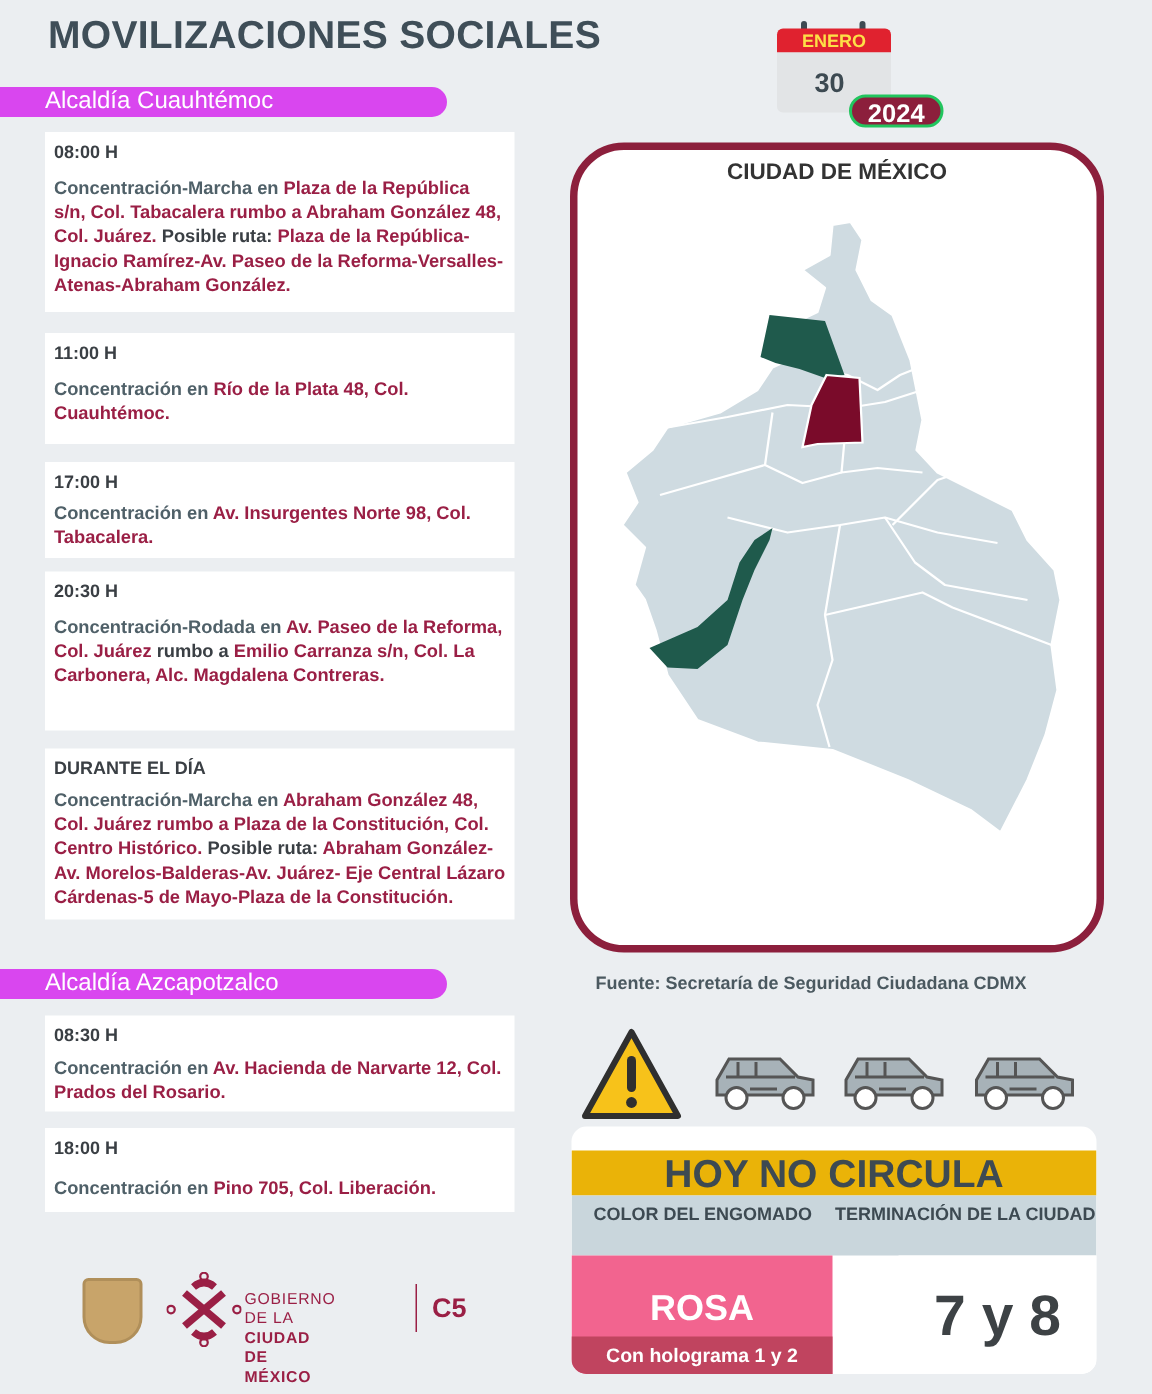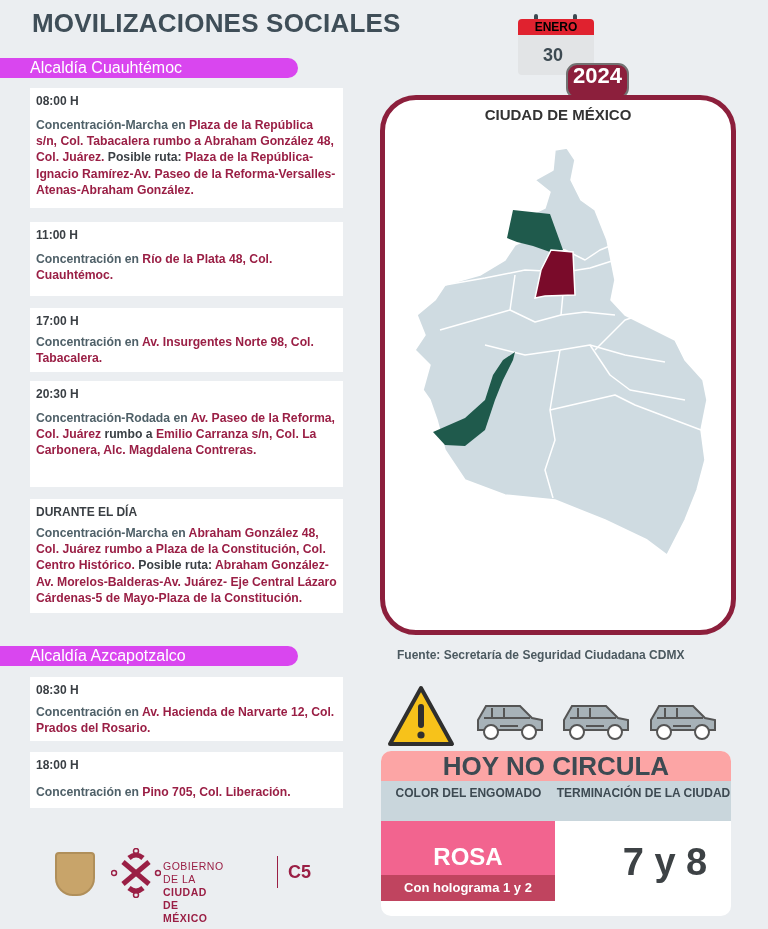--- a/index.html
+++ b/index.html
@@ -8,34 +8,34 @@
   .alc-bar { position: absolute; left: 0; height: 20px; width: 298px; background: #d946ef; border-radius: 0 11px 11px 0; color: #fff; font-size: 16px; padding-left: 30px; line-height: 20px; }
   .card { position: absolute; left: 30px; width: 313px; background: #fff; padding: 6px 6px 0 6px; }
   .card .time { font-size: 12px; font-weight: bold; color: #3a3f44; margin-bottom: 9px; }
   .card .desc { font-size: 12.2px; font-weight: bold; line-height: 16.2px; color: #3a3f44; }
   .card .desc .kw { color: #4f6068; }
   .card .desc .pl { color: #9a1f45; }
   .card .desc .dk { color: #3a3f44; }
 
   .cal { position: absolute; left: 518px; top: 14px; width: 76px; height: 60px; }
   .cal .ring { position: absolute; top: 0; width: 4px; height: 11px; background: #3d4a52; border-radius: 2px; }
-  .cal .head { position: absolute; top: 5px; left: 0; width: 76px; height: 16px; background: #e0222f; border-radius: 4px 4px 0 0; color: #000000; font-size: 12px; font-weight: bold; text-align: center; line-height: 16px; }
+  .cal .head { position: absolute; top: 5px; left: 0; width: 76px; height: 16px; background: #e0222f; border-radius: 4px 4px 0 0; color: #fde047; font-size: 12px; font-weight: bold; text-align: center; line-height: 16px; }
   .cal .body { position: absolute; top: 21px; left: 0; width: 76px; height: 40px; background: #e2e4e6; border-radius: 0 0 4px 4px; color: #3d4a52; font-size: 18px; font-weight: bold; text-align: center; line-height: 40px; padding-right: 6px; }
-  .year { position: absolute; left: 566px; top: 63px; width: 63px; height: 36px; background: #8c1f3c; border-radius: 11px; color: #fff; font-size: 22px; font-weight: bold; text-align: center; line-height: 22px; border: 2px solid #737373; }
+  .year { position: absolute; left: 566px; top: 63px; width: 63px; height: 22px; background: #8c1f3c; border-radius: 11px; color: #fff; font-size: 17px; font-weight: bold; text-align: center; line-height: 22px; border: 2px solid #22c55e; }
 
   .mapbox { position: absolute; left: 380px; top: 95px; width: 356px; height: 540px; border: 5px solid #8c1f3c; border-radius: 36px; background: #fff; }
   .mapbox .mtitle { position: absolute; top: 6px; left: 0; width: 100%; text-align: center; font-size: 15px; font-weight: bold; color: #333; }
   .mapbox svg { position: absolute; left: 0; top: 0; }
 
   .fuente { position: absolute; left: 397px; top: 648px; font-size: 12px; font-weight: bold; color: #4b5960; }
 
   .warn { position: absolute; left: 386px; top: 684px; }
   .car { position: absolute; top: 700px; }
   .hnc { position: absolute; left: 381px; top: 751px; width: 350px; height: 165px; border-radius: 10px; overflow: hidden; background: #fff; }
-  .hnc .bar { height: 30px; background: #fca5a5; color: #3d4a52; text-align: center; font-weight: bold; font-size: 26px; line-height: 30px; }
+  .hnc .bar { height: 30px; background: #eab308; color: #3d4a52; text-align: center; font-weight: bold; font-size: 26px; line-height: 30px; margin-top: 16px; }
   .hnc .sub { display: flex; height: 40px; background: #c9d6dc; }
   .hnc .sub div { flex: 1; text-align: center; font-size: 12px; font-weight: bold; color: #3d4a52; line-height: 14px; padding-top: 5px; }
   .hnc .row { display: flex; height: 80px; gap: 44px; }
   .hnc .rosa { width: 174px; background: #f2648f; position: relative; }
   .hnc .rosa .rn { color: #fff; font-size: 24px; font-weight: bold; text-align: center; padding-top: 22px; }
   .hnc .rosa .holo { position: absolute; bottom: 0; left: 0; width: 100%; height: 26px; background: #c0445f; color: #fff; font-size: 13px; text-align: center; line-height: 26px; font-weight: bold; }
   .hnc .placa { flex: 1; background: #fff; text-align: center; font-size: 38px; font-weight: bold; color: #3d4245; padding-top: 20px; }
 
   .logos { position: absolute; left: 55px; top: 848px; height: 48px; }
   .shield { position: absolute; left: 0; top: 4px; width: 40px; height: 44px; background: #c8a46a; border-radius: 4px 4px 18px 18px; border: 2px solid #b08f5a; }

